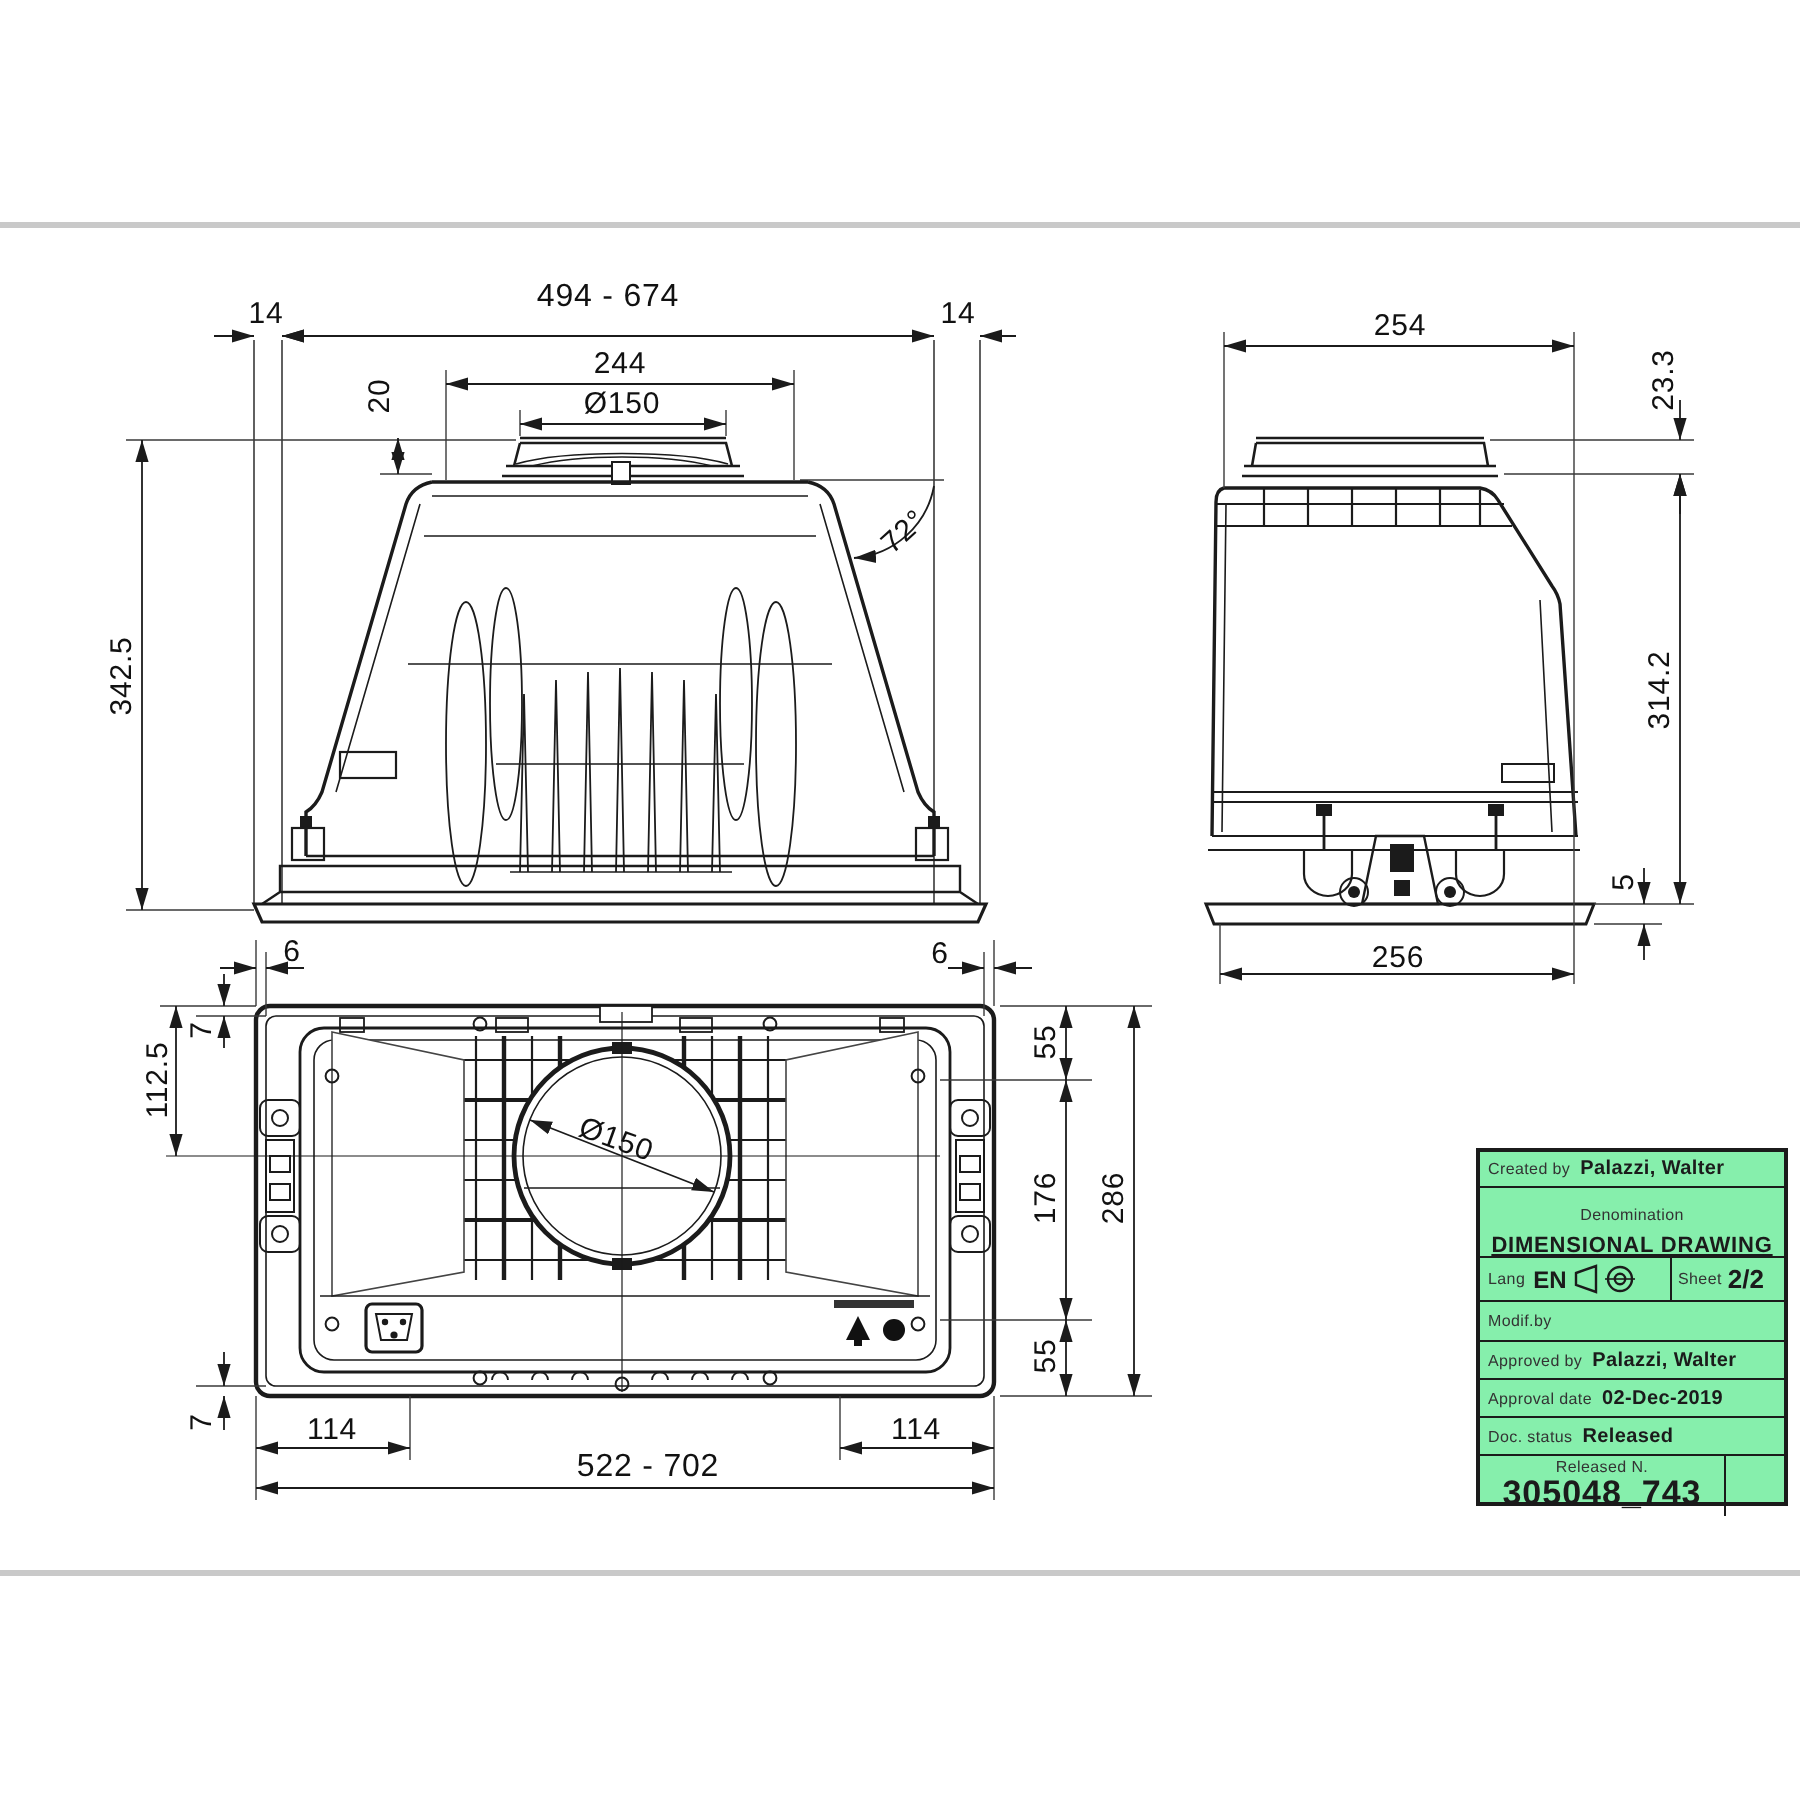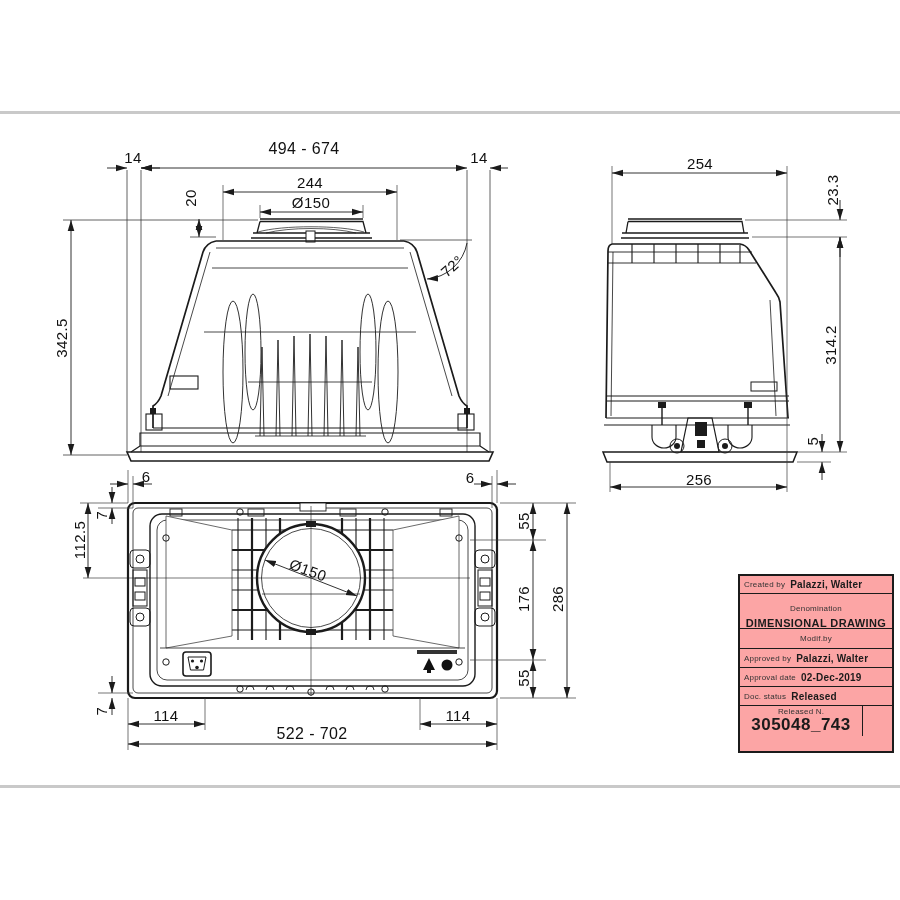--- a/index.html
+++ b/index.html
@@ -5,34 +5,34 @@
   html,body{margin:0;padding:0;background:#fff;}
   #canvas{position:relative;width:900px;height:900px;background:#fff;overflow:hidden;
           font-family:"Liberation Sans",sans-serif;}
   .divider{position:absolute;left:0;width:900px;height:3px;background:#c9c9c9;}
   #svg-layer{position:absolute;left:0;top:0;}
   .dim{position:absolute;font-size:15px;color:#111;letter-spacing:.4px;white-space:nowrap;
        transform:translate(-50%,-50%);line-height:1;}
   .dim.v{transform:translate(-50%,-50%) rotate(-90deg);}
   .dim.big{font-size:16px;}
   
-  .tblock{position:absolute;left:738px;top:574px;width:156px;height:179px;background:#fca5a5;
+  .tblock{position:absolute;left:738px;top:574px;width:156px;height:179px;background:#86efac;
           border:2px solid #1b1b1b;box-sizing:border-box;color:#1b1b1b;}
   .tb-row{border-bottom:1px solid #1b1b1b;box-sizing:border-box;padding:1px 4px;overflow:hidden;}
   .tb-label{font-size:8px;color:#333;letter-spacing:.2px;}
   .tb-value{font-size:10px;font-weight:bold;letter-spacing:.2px;}
   .r1{height:18px;display:flex;align-items:center;gap:5px;}
   .r2{height:35px;text-align:center;padding-top:3px;}
   .r2 .tb-value{font-size:11px;display:block;margin-top:2px;letter-spacing:.4px;text-decoration:underline;}
   .r3{height:22px;display:flex;padding:0;}
   .lang-cell{flex:1;border-right:1px solid #1b1b1b;display:flex;align-items:center;gap:4px;padding:0 4px;}
   .sheet-cell{width:50px;display:flex;align-items:center;gap:3px;padding:0 3px;}
   .en{font-size:12px;font-weight:bold;}
   .sheet-val{font-size:13px;font-weight:bold;}
-  .r4{height:20px;display:flex;align-items:center;justify-content:center;}
+  .r4{height:20px;display:flex;align-items:center;}
   .r56{height:19px;display:flex;align-items:center;gap:5px;}
   .r8{height:30px;display:flex;padding:0;border-bottom:none;}
   .dn-cell{flex:1;border-right:1px solid #1b1b1b;text-align:center;padding-top:1px;}
   .dn-num{font-size:17px;font-weight:bold;letter-spacing:.5px;line-height:1;}
   .rev-cell{width:29px;text-align:center;padding-top:1px;margin-top:44px;}
   .rev-val{font-size:13px;font-weight:bold;line-height:1;}
 </style>
 </head>
 <body>
 
@@ -245,30 +245,46 @@
   <span class="dim v" style="left:101px;top:515px">7</span>
   <span class="dim v" style="left:79px;top:540px">112.5</span>
   <span class="dim" style="left:308px;top:570px;transform:translate(-50%,-50%) rotate(20deg)">Ø150</span>
   <span class="dim v" style="left:523px;top:521px">55</span>
   <span class="dim v" style="left:523px;top:599px">176</span>
   <span class="dim v" style="left:557px;top:599px">286</span>
   <span class="dim v" style="left:523px;top:678px">55</span>
   <span class="dim v" style="left:101px;top:711px">7</span>
   <span class="dim" style="left:166px;top:715px">114</span>
   <span class="dim" style="left:458px;top:715px">114</span>
-  <span class="dim big" style="left:312px;top:734px">522 - 702</span>
+  <span class="dim big" style="left:324px;top:734px">522 - 702</span>
 
   <div class="tblock">
     <div class="tb-row r1">
       <span class="tb-label">Created by</span>
       <span class="tb-value">Palazzi, Walter</span>
     </div>
     <div class="tb-row r2">
       <span class="tb-label">Denomination</span>
       <span class="tb-value">DIMENSIONAL DRAWING</span>
+    </div>
+    <div class="tb-row r3">
+      <div class="lang-cell">
+        <span class="tb-label">Lang</span>
+        <span class="en">EN</span>
+        <svg width="32" height="15" viewBox="0 0 32 15">
+          <polygon points="1,4.5 11,1 11,14 1,10.5" fill="none" stroke="#1b1b1b" stroke-width="1.2"></polygon>
+          <circle cx="23" cy="7.5" r="6" fill="none" stroke="#1b1b1b" stroke-width="1.2"></circle>
+          <circle cx="23" cy="7.5" r="2.6" fill="none" stroke="#1b1b1b" stroke-width="1.2"></circle>
+          <line x1="15.5" y1="7.5" x2="30.5" y2="7.5" stroke="#1b1b1b" stroke-width="0.8"></line>
+        </svg>
+      </div>
+      <div class="sheet-cell">
+        <span class="tb-label">Sheet</span>
+        <span class="sheet-val">2/2</span>
+      </div>
     </div>
     <div class="tb-row r4">
       <span class="tb-label">Modif.by</span>
     </div>
     <div class="tb-row r56">
       <span class="tb-label">Approved by</span>
       <span class="tb-value">Palazzi, Walter</span>
     </div>
     <div class="tb-row r56">
       <span class="tb-label">Approval date</span>

